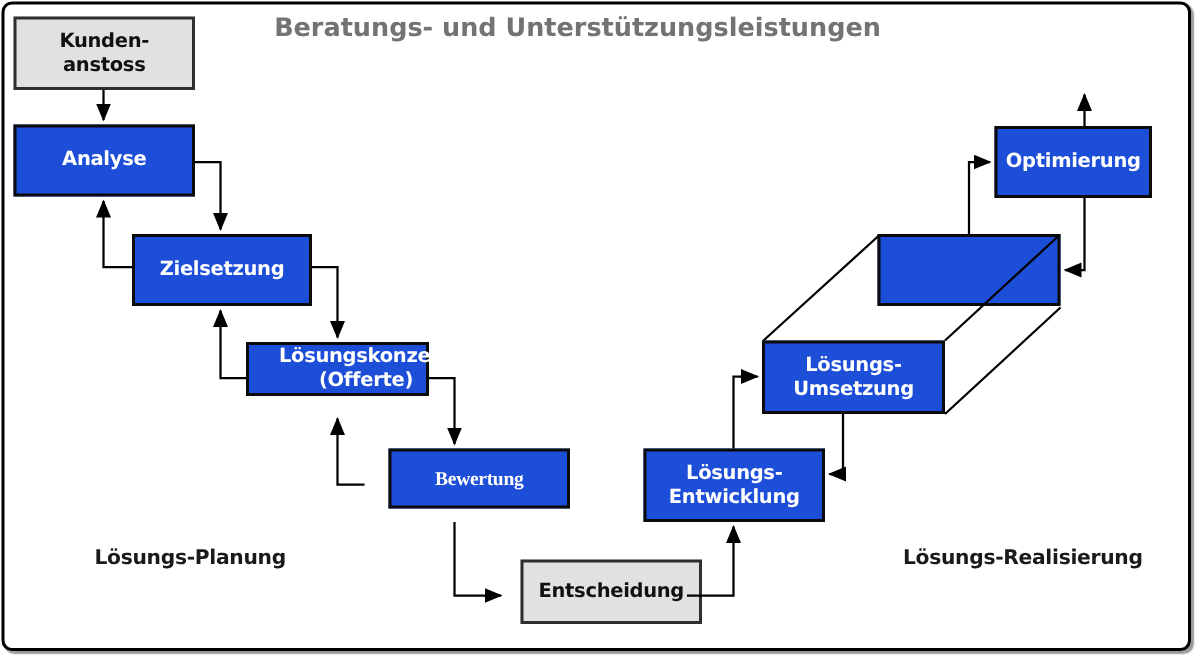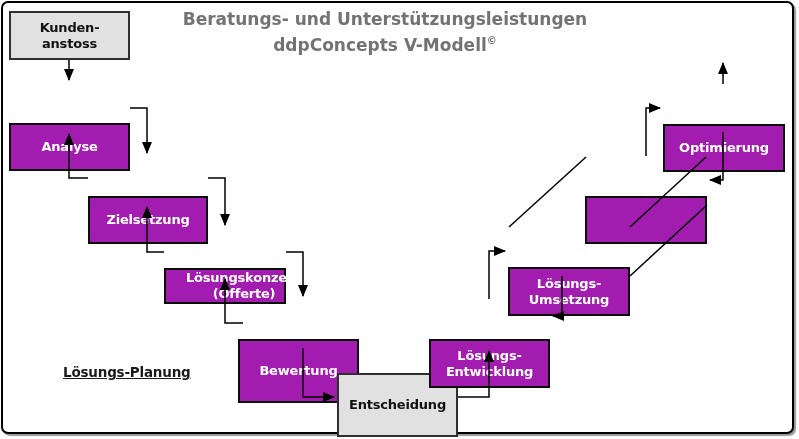--- a/index.html
+++ b/index.html
@@ -16,81 +16,81 @@
   .title {
     position:absolute; left:150px; top:9px; width:470px; text-align:center;
     font-weight:bold; font-size:17px; line-height:21px; color:#737373; z-index:2;
   }
   .title sup { font-size:10px; }
   .node {
     position:absolute; display:flex; align-items:center; justify-content:center;
     text-align:center; font-weight:bold; font-size:13px; line-height:16px;
     box-sizing:border-box; z-index:2; letter-spacing:-0.2px;
   }
-  .node.process { background:#a21caf; color:#ffffff; border:2px solid #0b0b0b;margin-top:40px; }
+  .node.process { background:#1d4ed8; color:#ffffff; border:2px solid #0b0b0b; }
   .node.milestone { background:#e1e1e1; color:#111111; border:2px solid #2f2f2f; }
   .node-label { white-space:pre-line; }
   .phase-label {
     position:absolute; font-weight:bold; font-size:13.5px; color:#1a1a1a; z-index:2;
     letter-spacing:-0.2px;
   }
   svg.connectors {
     position:absolute; left:0; top:0; width:799px; height:439px;
     z-index:3; pointer-events:none;
   }
   svg.connectors path { fill:none; stroke:#000; stroke-width:1.5; }
 </style>
 </head>
 <body>
 
 <div class="canvas">
   <div class="frame"></div>
 
   <div class="title">
     <div>Beratungs- und Unterstützungsleistungen</div>
-    <div><span>ddpConcepts V-Modell</span><sup>©</sup></div>
   </div>
 
   <div class="node milestone" style="left:9px; top:11px; width:121px; height:49px;justify-content:center;">
     <span class="node-label">Kunden-
 anstoss</span>
   </div>
   <div class="node process" style="left:9px; top:83px; width:121px; height:48px;">
     <span class="node-label">Analyse</span>
   </div>
   <div class="node process" style="left:88px; top:156px; width:120px; height:48px;align-items:center;">
     <span class="node-label">Zielsetzung</span>
   </div>
   <div class="node process" style="left:164px; top:228px; width:122px; height:36px;padding-left:38px;">
     <span class="node-label">Lösungskonzept
 (Offerte)</span>
   </div>
-  <div class="node process" style="left:238px; top:299px; width:121px; height:64px;">
+  <div class="node process" style="left:259px; top:299px; width:121px; height:40px;font-family:Liberation Serif, serif;">
     <span class="node-label">Bewertung</span>
   </div>
-  <div class="node milestone" style="left:337px; top:373px; width:121px; height:64px;">
+  <div class="node milestone" style="left:347px; top:373px; width:121px; height:43px;">
     <span class="node-label">Entscheidung</span>
   </div>
 
   <div class="node process" style="left:429px; top:299px; width:121px; height:49px;">
     <span class="node-label">Lösungs-
 Entwicklung</span>
   </div>
   <div class="node process" style="left:508px; top:227px; width:122px; height:49px;">
     <span class="node-label">Lösungs-
 Umsetzung</span>
   </div>
   <div class="node process" style="left:585px; top:156px; width:122px; height:48px;">
     <span class="node-label"></span>
   </div>
-  <div class="node process" style="left:663px; top:84px; width:122px; height:48px;">
+  <div class="node process" style="left:663px; top:84px; width:105px; height:48px;">
     <span class="node-label">Optimierung</span>
   </div>
 
-  <div class="phase-label" style="left:63px; top:364px;text-decoration:underline;">Lösungs-Planung</div>
+  <div class="phase-label" style="left:63px; top:364px;">Lösungs-Planung</div>
+  <div class="phase-label" style="left:602px; top:364px;">Lösungs-Realisierung</div>
 
   <svg class="connectors" viewBox="0 0 799 439" xmlns="http://www.w3.org/2000/svg">
     <defs>
       <marker id="ah" markerUnits="userSpaceOnUse" markerWidth="13" markerHeight="11" refX="11" refY="5" orient="auto">
         <polygon points="0,0 12,5 0,10" fill="#000"></polygon>
       </marker>
     </defs>
 
     <path d="M 69 60 L 69 80" marker-end="url(#ah)"></path>
     <path d="M 130 108 L 147 108 L 147 153" marker-end="url(#ah)"></path>

